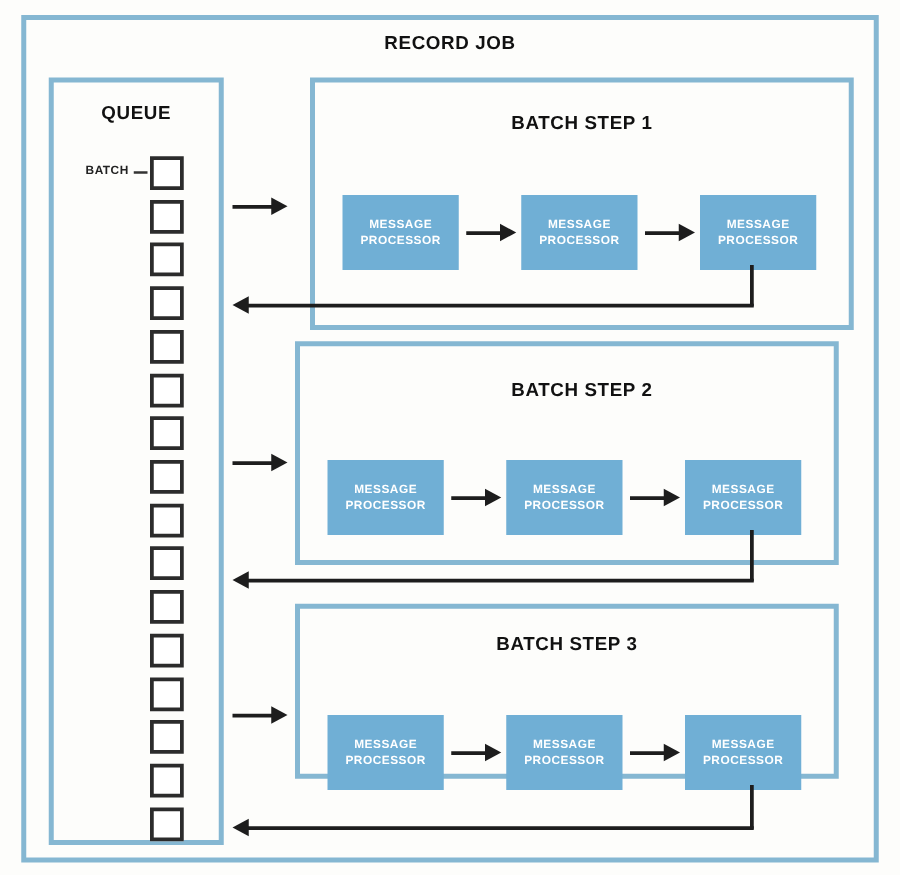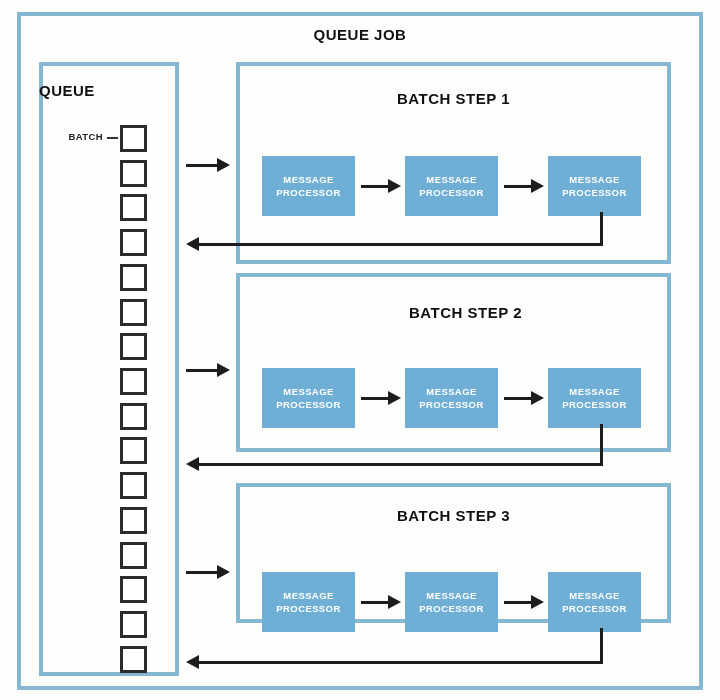--- a/index.html
+++ b/index.html
@@ -16,21 +16,21 @@
   .canvas{position:relative;width:720px;height:700px;background:var(--bg);overflow:hidden;}
 
   .outer-box{position:absolute;left:17px;top:12px;width:686px;height:678px;
     border:4px solid var(--blue);box-sizing:border-box;background:transparent;}
 
   .diagram-title{position:absolute;left:17px;top:26px;width:686px;text-align:center;
     font-size:15px;font-weight:bold;color:var(--ink);letter-spacing:.5px;}
 
   .queue-box{position:absolute;left:39px;top:62px;width:140px;height:614px;
     border:4px solid var(--blue);box-sizing:border-box;}
-  .queue-title{position:absolute;left:39px;top:82px;width:140px;text-align:left;
+  .queue-title{position:absolute;left:39px;top:82px;width:140px;text-align:center;
     font-size:15px;font-weight:bold;color:var(--ink);letter-spacing:.5px;}
   .record-label{position:absolute;left:38px;top:131px;width:65px;text-align:right;
     font-size:9.5px;font-weight:bold;color:#222;letter-spacing:.4px;}
   .record-dash{position:absolute;left:107px;top:137px;width:11px;height:2px;background:#333;}
   .queue-squares{position:absolute;left:120px;top:125px;width:28px;height:548px;
     display:flex;flex-direction:column;justify-content:space-between;}
   .record-sq{width:27px;height:27px;box-sizing:border-box;border:3px solid var(--sqborder);
     background:var(--white);}
 
   .step-box{position:absolute;left:236px;width:435px;border:4px solid var(--blue);
@@ -49,21 +49,21 @@
     border-left:13px solid var(--arrow);}
   .head-left{position:absolute;width:0;height:0;
     border-top:7px solid transparent;border-bottom:7px solid transparent;
     border-right:13px solid var(--arrow);}
 </style>
 </head>
 <body>
 
 <div class="canvas">
   <div class="outer-box"></div>
-  <div class="diagram-title">QUEUE JOB</div>
+  <div class="diagram-title">RECORD JOB</div>
 
   <div class="queue-box"></div>
   <div class="queue-title">QUEUE</div>
   <div class="record-label">BATCH</div>
   <div class="record-dash"></div>
   <div class="queue-squares">
       <div class="record-sq"></div>
       <div class="record-sq"></div>
       <div class="record-sq"></div>
       <div class="record-sq"></div>
@@ -75,21 +75,21 @@
       <div class="record-sq"></div>
       <div class="record-sq"></div>
       <div class="record-sq"></div>
       <div class="record-sq"></div>
       <div class="record-sq"></div>
       <div class="record-sq"></div>
       <div class="record-sq"></div>
     </div>
 
   <div id="steps">
-      <div class="step-box" style="top: 62px; height: 202px;">
+      <div class="step-box" style="top: 62px; height: 202px; margin-left: 12px;">
         <div class="step-title" style="top: 24px;">BATCH STEP 1</div>
         <div class="proc" style="left: 22px; top: 90px;">MESSAGE PROCESSOR</div>
         <div class="proc" style="left: 165px; top: 90px;">MESSAGE PROCESSOR</div>
         <div class="proc" style="left: 308px; top: 90px;">MESSAGE PROCESSOR</div>
         <div class="hline" style="left: 121px; top: 119px; width: 28px;"></div>
         <div class="head-right" style="left: 148px; top: 113px;"></div>
         <div class="hline" style="left: 264px; top: 119px; width: 28px;"></div>
         <div class="head-right" style="left: 291px; top: 113px;"></div>
       </div>
       <div class="step-box" style="top: 273px; height: 179px;">

